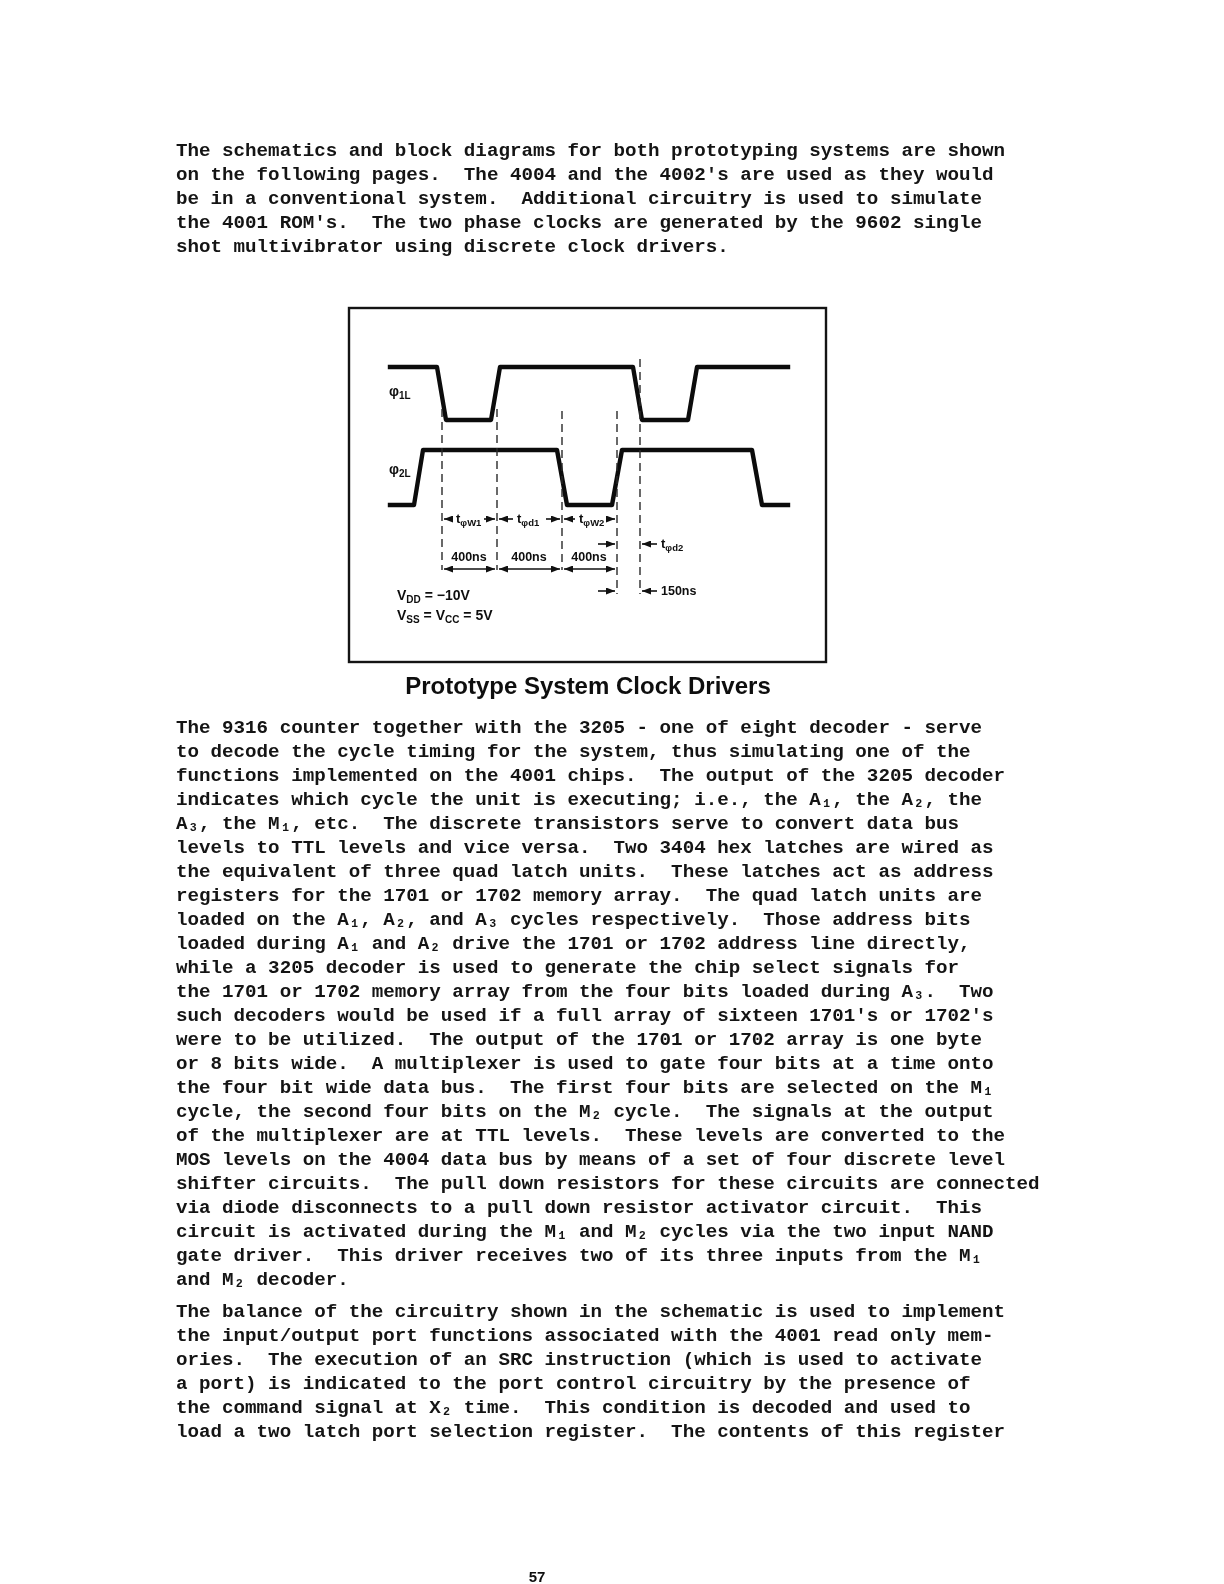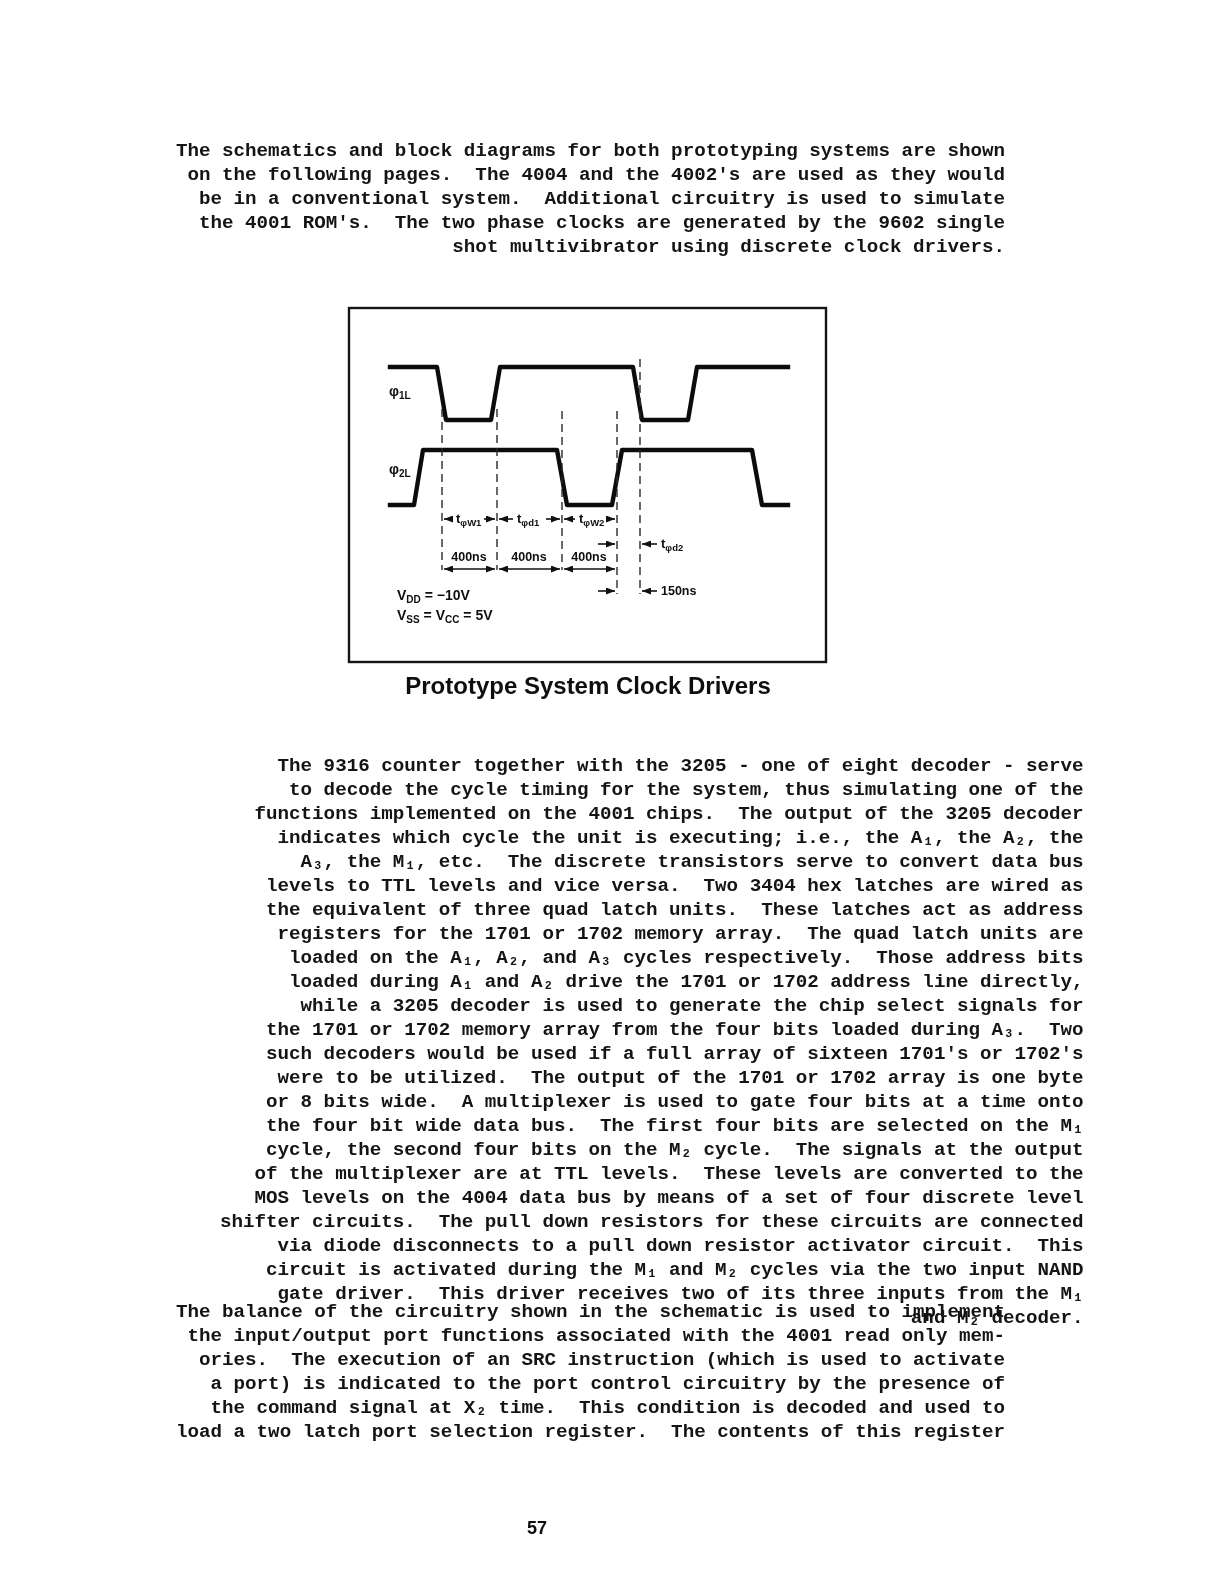--- a/index.html
+++ b/index.html
@@ -7,30 +7,30 @@
     width:1224px;height:1584px;background:#ffffff;position:relative;
     font-family:"Liberation Mono","DejaVu Sans Mono",monospace;color:#161616;
     overflow:hidden;
   }
   .para{
     position:absolute;left:176px;
     font-size:19.2px;line-height:24px;font-weight:bold;
     white-space:pre;color:#141414;
   }
   .p1{top:139px;}
-  .p2{top:754px;margin-left:44px;}
+  .p2{top:716px;}
   .p3{top:1300px;}
-  .tline{height:24px;text-align:right;}
+  .tline{height:24px;}
   .caption{
     position:absolute;left:346px;top:672px;width:484px;text-align:center;
     font-family:"Liberation Sans",sans-serif;font-weight:bold;font-size:24px;color:#0e0e0e;
   }
   .pagenum{
-    position:absolute;left:507px;top:1518px;width:60px;text-align:center;
-    font-family:"Liberation Sans",sans-serif;font-weight:bold;font-size:18px;color:#0e0e0e;
+    position:absolute;left:507px;top:1568px;width:60px;text-align:center;
+    font-family:"Liberation Sans",sans-serif;font-weight:bold;font-size:15px;color:#0e0e0e;
   }
   svg.figure{position:absolute;left:346px;top:305px;}
   .fig-border{fill:none;stroke:#141414;stroke-width:2.4;}
   .wave{fill:none;stroke:#0c0c0c;stroke-width:4.4;stroke-linejoin:round;stroke-linecap:square;}
   .dash{stroke:#2a2a2a;stroke-width:1.4;stroke-dasharray:8 5;}
   .dim{stroke:#111;stroke-width:1.6;}
   .ft{font-family:"Liberation Sans",sans-serif;font-weight:bold;fill:#0e0e0e;}
 </style>
 </head>
 <body>

